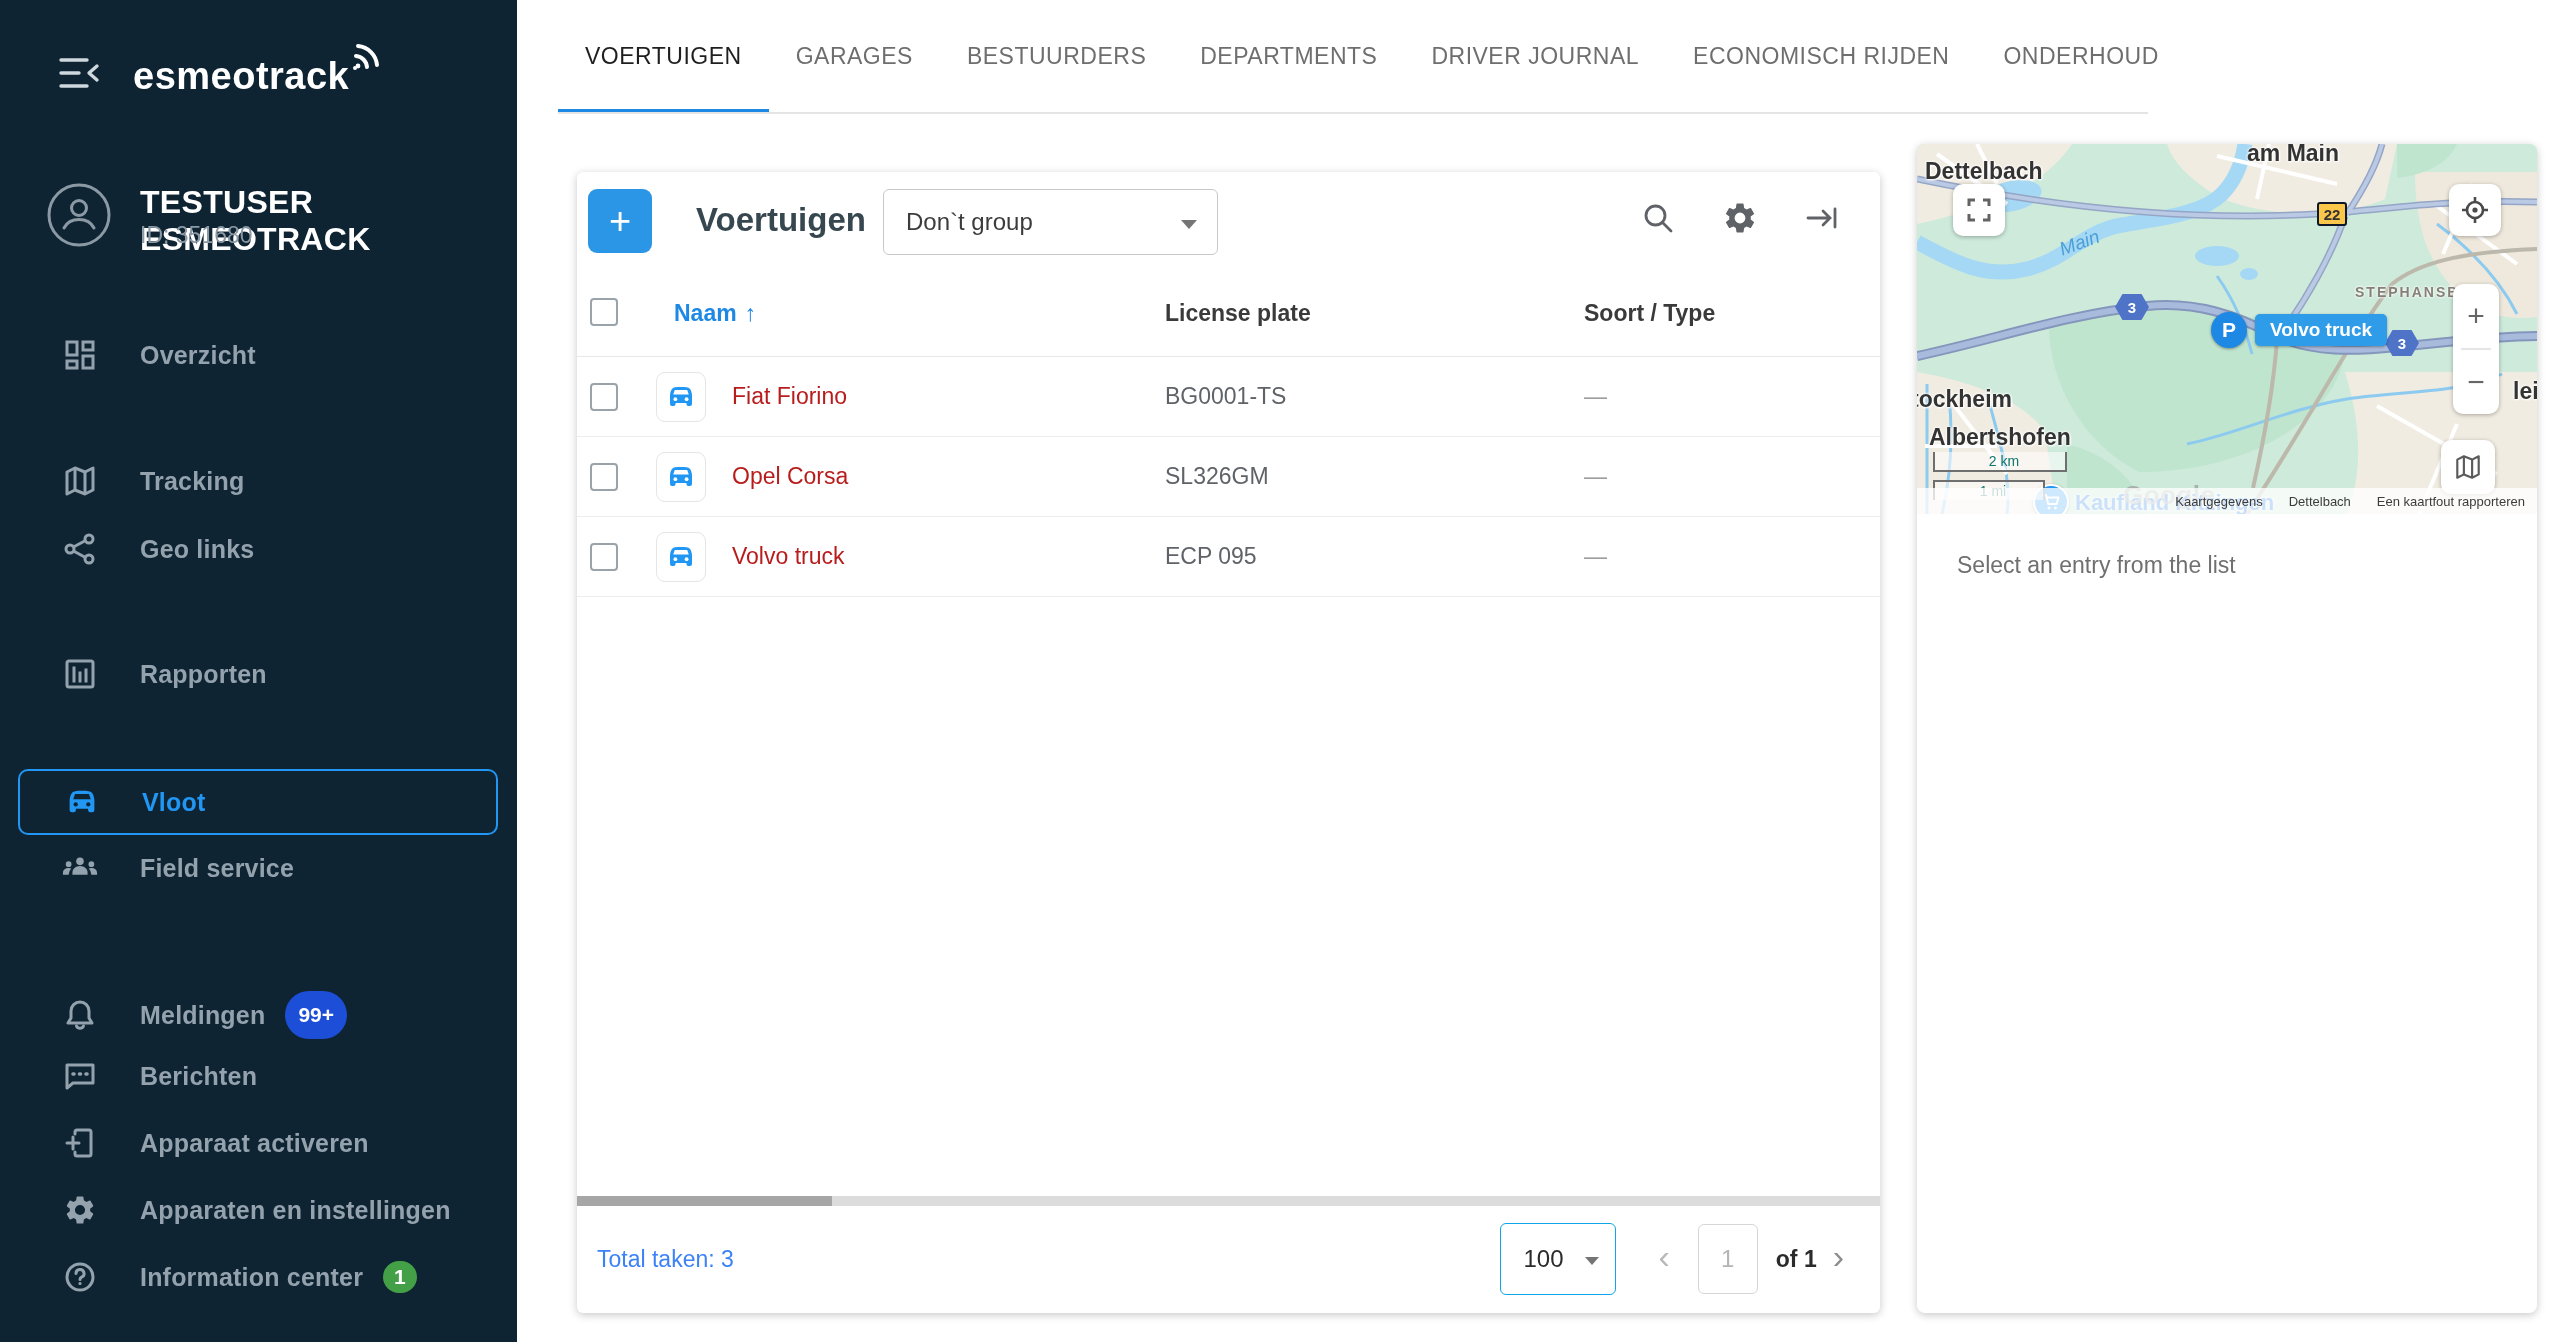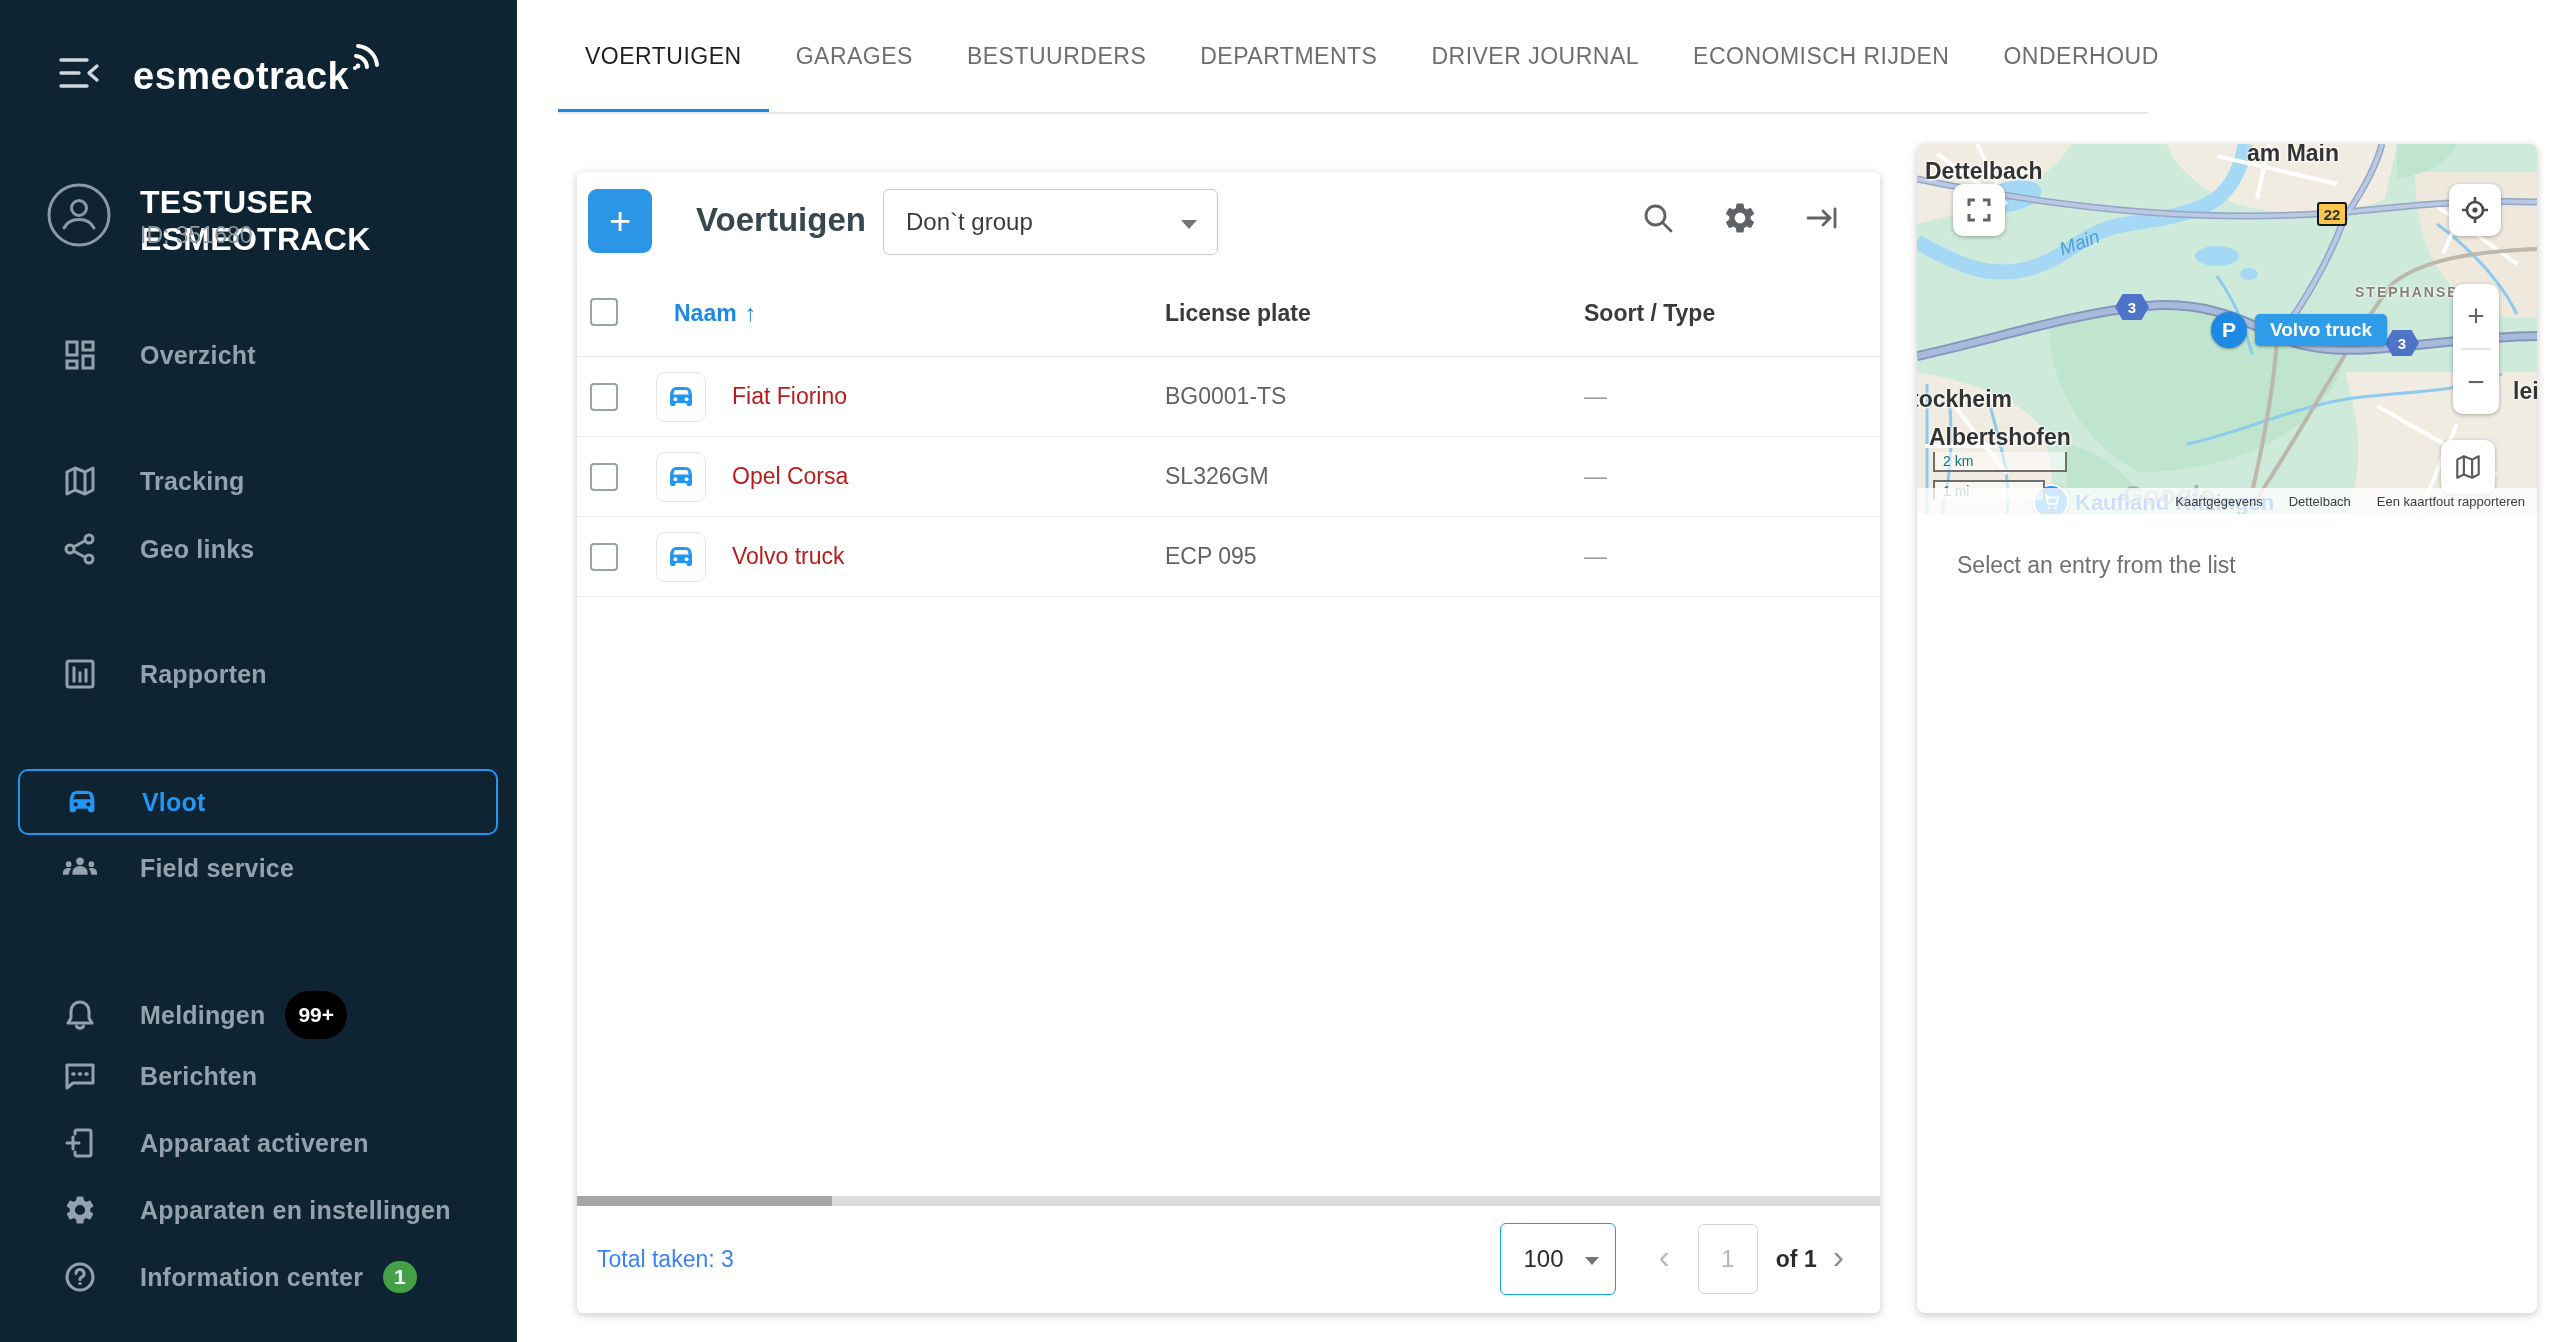--- a/index.html
+++ b/index.html
@@ -14,21 +14,21 @@
   .logo-text { color:#fff; font-size:38px; font-weight:bold; letter-spacing:.5px; line-height:52px; }
   .logo-sig { margin-left:2px; margin-bottom:26px; }
   .user { position:absolute; left:0; top:170px; width:517px; height:100px; }
   .avatar { position:absolute; left:46px; top:12px; width:66px; height:66px; }
   .user-name { position:absolute; left:140px; top:14px; color:#fff; font-size:32px; font-weight:bold; letter-spacing:.3px; }
   .user-id { position:absolute; left:140px; top:52px; color:#8b99a4; font-size:23px; }
   .nav-item { position:absolute; left:18px; width:480px; height:66px; display:flex; align-items:center; color:#94a2ad; cursor:pointer; }
   .nav-item .nico { width:36px; height:36px; margin-left:44px; flex:0 0 36px; display:flex; align-items:center; justify-content:center; }
   .nav-item .nlabel { margin-left:42px; font-size:25px; font-weight:bold; letter-spacing:.2px; white-space:nowrap; }
   .nav-item.selected { border:2px solid #2196f3; border-radius:10px; color:#2196f3; }
-  .badge { margin-left:20px; background:#000000; color:#fff; font-size:21px; font-weight:bold;
+  .badge { margin-left:20px; background:#1d4ed8; color:#fff; font-size:21px; font-weight:bold;
     border-radius:999px; padding:12px 13px; line-height:1.1; }
   .badge.green { background:#43a047; padding:4px 11px; }
 
   
   #tabs { position:absolute; left:558px; top:0; height:113px; display:flex; align-items:center; }
   .tab { padding:0 27px; height:113px; display:flex; align-items:center; font-size:23px; letter-spacing:.5px;
     color:#6e6e6e; font-weight:500; cursor:pointer; position:relative; white-space:nowrap; }
   .tab.active { color:#1f1f1f; }
   .tab.active::after { content:""; position:absolute; left:0; right:0; bottom:0; height:4px; background:#1e88e5; }
   #tabs-divider { position:absolute; left:558px; top:112px; width:1590px; height:2px; background:#e4e4e4; }
@@ -75,21 +75,21 @@
   .psize .gs-caret { right:16px; top:33px; border-left-width:7px; border-right-width:7px; border-top-width:8px; }
   .pchev { font-size:34px; color:#b9b9b9; margin:0 0 6px 0; cursor:pointer; line-height:1; }
   .pchev.prev { margin-left:42px; }
   .pchev.next { color:#8d8d8d; }
   .pnum { width:60px; height:70px; border:1px solid #d6d6d6; border-radius:6px; margin:0 18px 0 28px;
     display:flex; align-items:center; justify-content:center; font-size:24px; color:#b5b5b5; background:#fff; }
   .pof { font-size:23px; color:#2b2b2b; font-weight:bold; margin-right:16px; white-space:nowrap; }
 
   
   #card2 { position:absolute; left:1917px; top:144px; width:620px; height:1169px; background:#fff;
-    border-radius:8px; box-shadow:0 2px 8px rgba(0,0,0,.22); overflow:hidden; }
+    border-radius:8px; box-shadow:0 2px 8px rgba(0,0,0,.22); overflow:hidden;text-align:center; }
   #map { position:absolute; left:0; top:0; width:620px; height:370px; overflow:hidden; background:#cdeadb; }
   .mlabel { position:absolute; font-weight:bold; color:#333; text-shadow:0 0 3px #fff,0 0 3px #fff,1px 1px 2px #fff; white-space:nowrap; }
   .district { font-size:14px; letter-spacing:2px; color:#857f75; font-weight:bold; text-shadow:0 0 3px #fff,0 0 3px #fff; }
   .river-label { color:#4d9fd6; font-style:italic; font-size:19px; font-weight:normal; text-shadow:none; }
   .map-btn { position:absolute; background:#fff; border-radius:10px; box-shadow:0 1px 4px rgba(0,0,0,.3);
     display:flex; align-items:center; justify-content:center; cursor:pointer; }
   .zoomctl { position:absolute; left:536px; top:140px; width:46px; height:130px; background:#fff; border-radius:10px;
     box-shadow:0 1px 4px rgba(0,0,0,.3); display:flex; flex-direction:column; align-items:center; }
   .zbtn { height:64px; width:46px; display:flex; align-items:center; justify-content:center; font-size:30px; color:#666; cursor:pointer; }
   .zdiv { width:30px; height:2px; background:#e6e6e6; }

